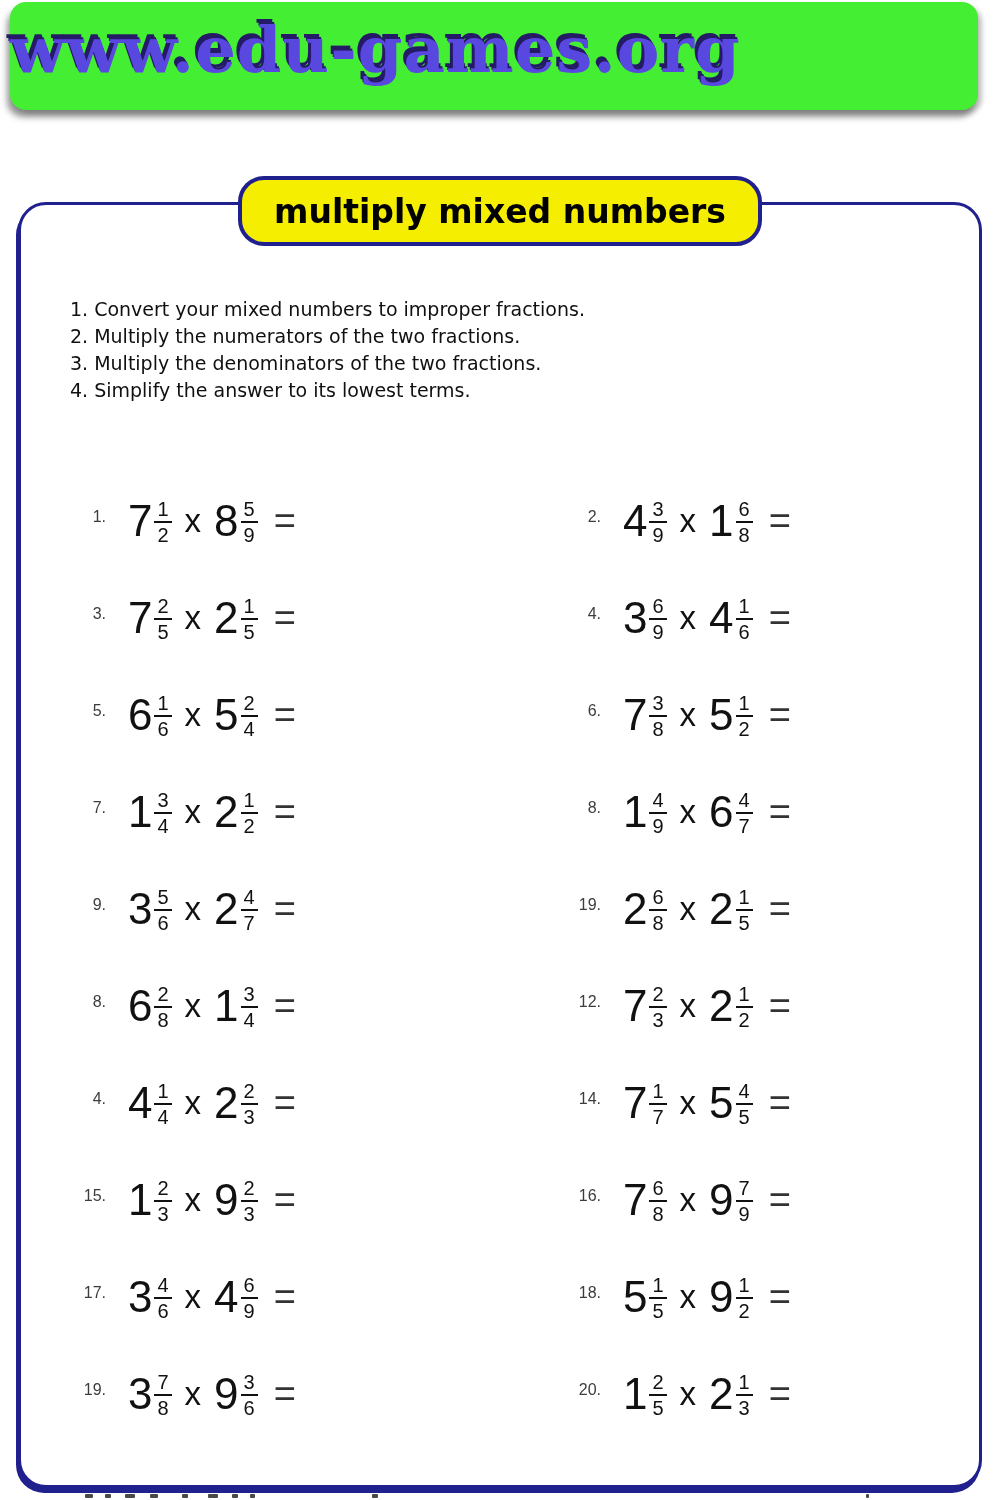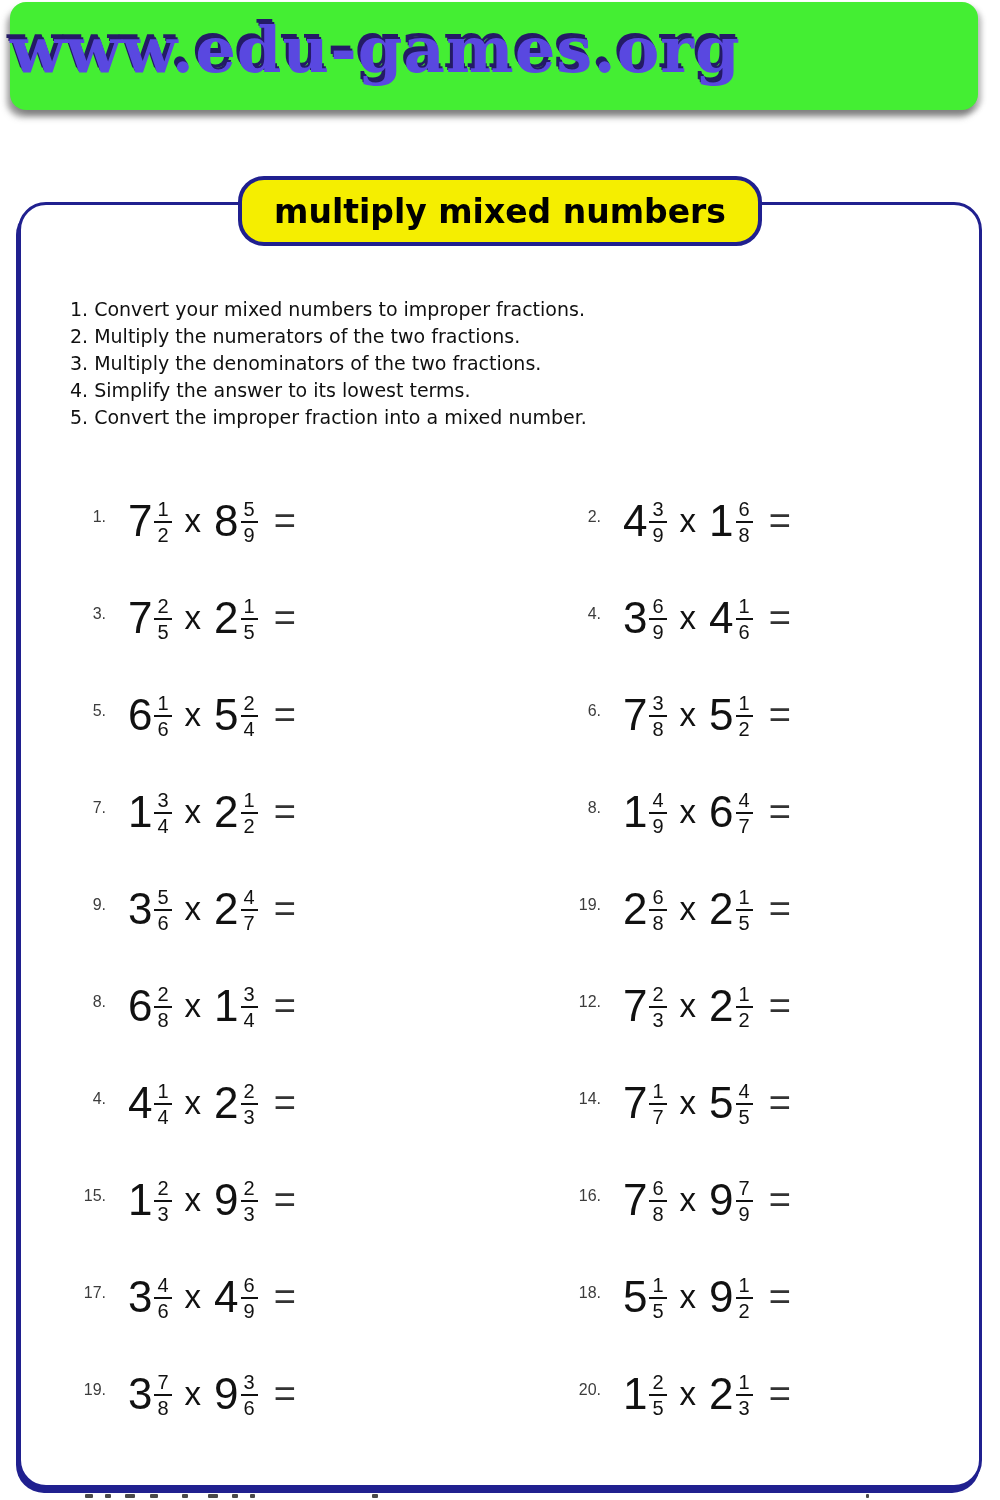--- a/index.html
+++ b/index.html
@@ -62,21 +62,20 @@
   <span class="pill-text">multiply mixed numbers</span>
 </div>
 
 <div class="sheet"></div>
 
 <div class="instructions">
   <div>1. Convert your mixed numbers to improper fractions.</div>
   <div>2. Multiply the numerators of the two fractions.</div>
   <div>3. Multiply the denominators of the two fractions.</div>
   <div>4. Simplify the answer to its lowest terms.</div>
-  <div>5. Convert the improper fraction into a mixed number.</div>
 </div>
 
 <div class="problems">
   <div class="problem">
     <span class="pnum">1.</span>
     <span class="expr">
       <span class="whole">7</span>
       <span class="frac">
         <span class="nu">1</span>
         <span class="de">2</span>

